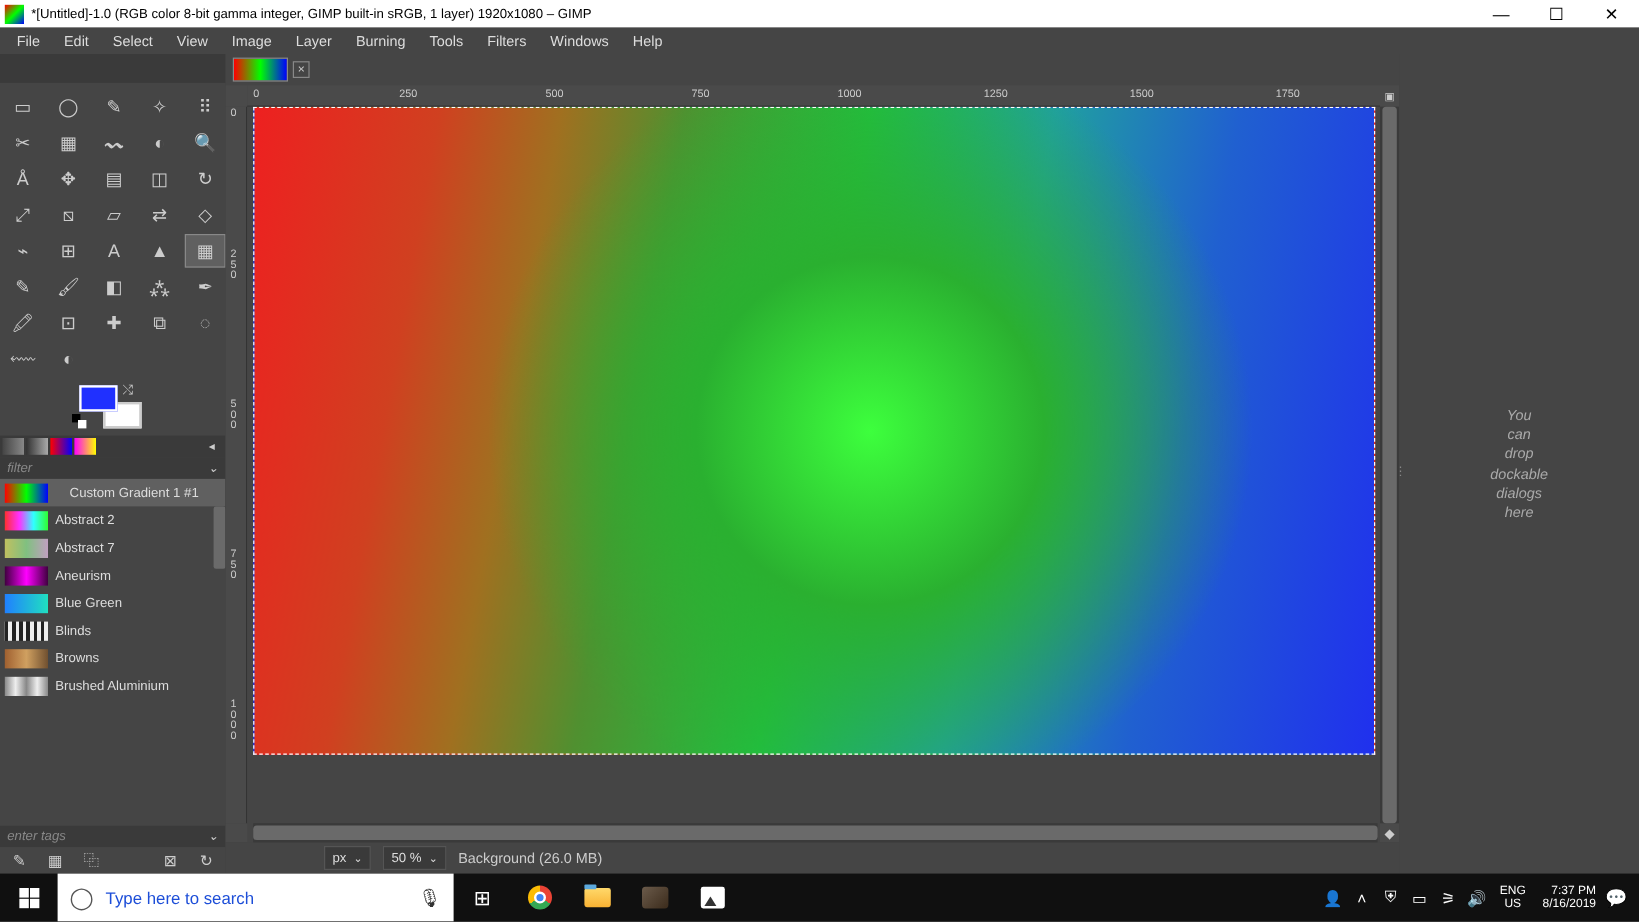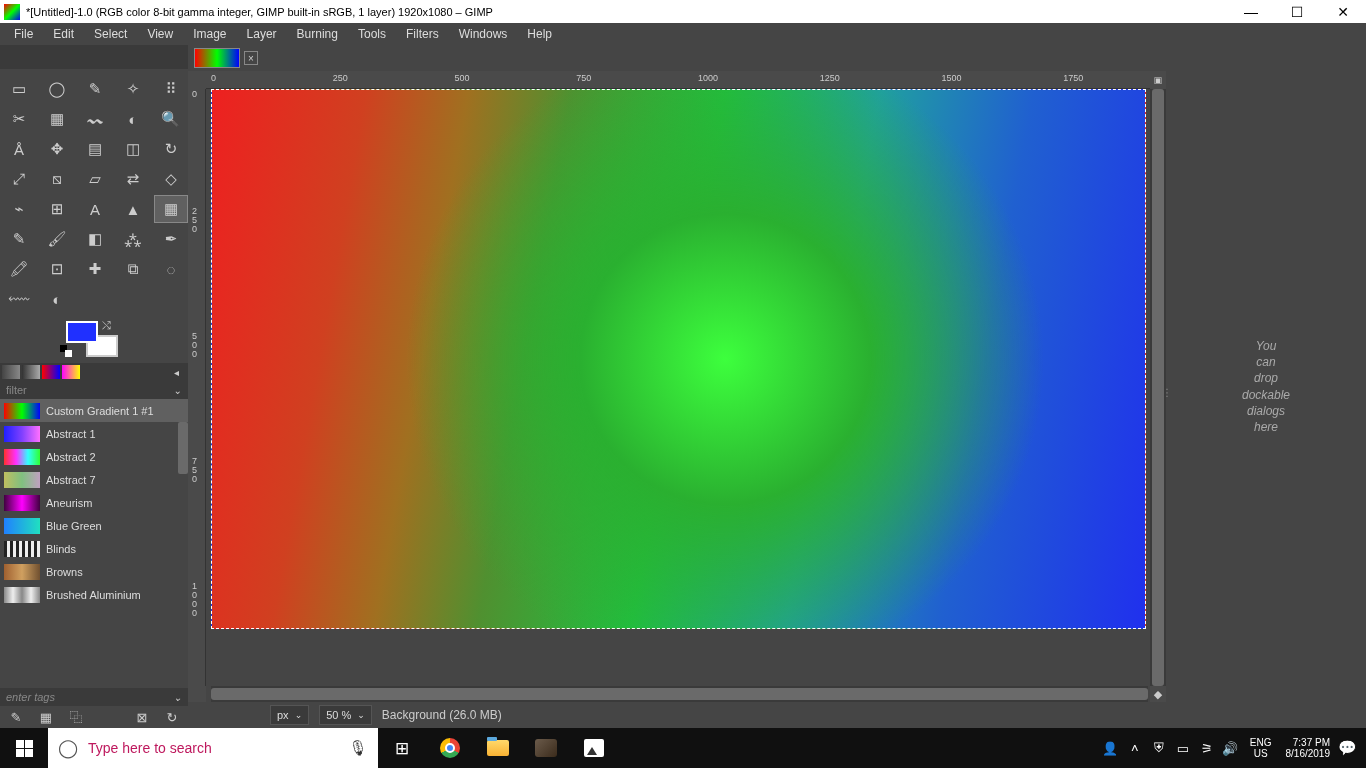--- a/index.html
+++ b/index.html
@@ -36,27 +36,27 @@
 
 .dock-tabs { height:18px; background:#3a3a3a; display:flex; align-items:center; padding:0 2px; gap:2px; }
 .dock-tabs .dt { width:18px; height:14px; }
 .dock-tabs .dt.g1 { background:linear-gradient(90deg,#444,#888); }
 .dock-tabs .dt.g2 { background:linear-gradient(90deg,#333,#aaa); }
 .dock-tabs .dt.g3 { background:linear-gradient(90deg,#f00,#00f); }
 .dock-tabs .dt.g4 { background:linear-gradient(90deg,#f0f,#ff0); }
 .dock-tabs .arrow { margin-left:auto; color:#ccc; font-size:10px; width:12px; }
 
 .filter-bar { height:18px; background:#3a3a3a; display:flex; align-items:center; padding:0 6px; }
-.filter-bar span { color:#888; font-size:11px; }
+.filter-bar span { color:#888; font-style:italic; font-size:11px; }
 .filter-bar .chev { margin-left:auto; color:#ccc; font-size:10px; }
 
 .gradient-list { flex:1; overflow:hidden; background:#454545; position:relative; }
 .gradient-list .scrollthumb { position:absolute; right:0; top:23px; width:10px; height:52px; background:#6a6a6a; border-radius:2px; }
 .grad-item { height:23px; display:flex; align-items:center; font-size:11px; color:#ddd; }
-.grad-item.sel { background:#606060; }
+.grad-item.sel { background:#606060;gap:12px; }
 .grad-item .sw { width:36px; height:16px; margin:0 6px 0 4px; }
 .tags-bar { height:18px; background:#3a3a3a; display:flex; align-items:center; padding:0 6px; }
 .tags-bar span { color:#888; font-style:italic; font-size:11px; }
 .tags-bar .chev { margin-left:auto; color:#ccc; font-size:10px; }
 .dock-buttons { height:22px; background:#454545; display:flex; align-items:center; gap:14px; padding:0 8px; }
 .dock-buttons div { width:16px; height:16px; color:#ccc; font-size:13px; display:flex; align-items:center; justify-content:center; }
 
 
 .canvas-area { flex:1; display:flex; flex-direction:column; background:#454545; position:relative; }
 .canvas-tabs { height:26px; display:flex; align-items:center; padding-left:6px; gap:4px; }
@@ -92,21 +92,21 @@
 .right-dock { width:200px; background:#454545; display:flex; align-items:center; justify-content:center; position:relative; }
 .right-dock .hint { color:#aaa; font-style:italic; font-size:12px; text-align:center; line-height:1.35; }
 .handle { position:absolute; left:-4px; top:50%; width:4px; height:30px; color:#888; font-size:10px; }
 
 
 .taskbar { position:absolute; left:0; bottom:0; width:100%; height:40px; background:#101010; display:flex; align-items:center; color:#fff; }
 .start { width:48px; height:40px; display:flex; align-items:center; justify-content:center; }
 .start svg { width:17px; height:17px; fill:#fff; }
 .search { width:330px; height:40px; background:#fff; display:flex; align-items:center; color:#555; }
 .search .circ { width:40px; display:flex; justify-content:center; font-size:18px; }
-.search .txt { flex:1; font-size:14px; color:#be185d; }
+.search .txt { flex:1; font-size:14px; color:#1d4ed8; }
 .search .mic { width:40px; display:flex; justify-content:center; color:#333; font-size:15px; }
 .task-icons { display:flex; height:40px; align-items:center; }
 .task-icons .ti { width:48px; height:40px; display:flex; align-items:center; justify-content:center; font-size:17px; }
 .tray { margin-left:auto; display:flex; align-items:center; height:40px; gap:2px; padding-right:6px; }
 .tray .ti { width:22px; text-align:center; font-size:13px; color:#fff; }
 .tray .lang { font-size:10px; line-height:1.1; text-align:center; padding:0 6px; }
 .tray .clock { font-size:10px; line-height:1.1; text-align:right; padding:0 6px; }
 .tray .notif { width:22px; font-size:15px; }
 </style>
 </head>
@@ -196,24 +196,20 @@
       <span>filter</span>
       <span class="chev">⌄</span>
     </div>
     <div class="gradient-list" id="gradlist">
       <div class="scrollthumb"></div>
     <div class="grad-item sel">
           <div class="sw" style="background: linear-gradient(90deg, rgb(255, 0, 0), rgb(0, 255, 0), rgb(0, 0, 255));"></div>
           <span>Custom Gradient 1 #1</span>
         </div>
         <div class="grad-item">
-          <div class="sw" style="background: linear-gradient(90deg, rgb(32, 32, 255), rgb(128, 64, 255), rgb(255, 112, 255));"></div>
-          <span>Abstract 1</span>
-        </div>
-        <div class="grad-item">
           <div class="sw" style="background: linear-gradient(90deg, rgb(255, 48, 48), rgb(255, 48, 255), rgb(48, 255, 255), rgb(48, 255, 48));"></div>
           <span>Abstract 2</span>
         </div>
         <div class="grad-item">
           <div class="sw" style="background: linear-gradient(90deg, rgb(192, 192, 96), rgb(128, 192, 128), rgb(192, 160, 192));"></div>
           <span>Abstract 7</span>
         </div>
         <div class="grad-item">
           <div class="sw" style="background: linear-gradient(90deg, rgb(64, 0, 64), rgb(255, 0, 255), rgb(64, 0, 64));"></div>
           <span>Aneurism</span>

